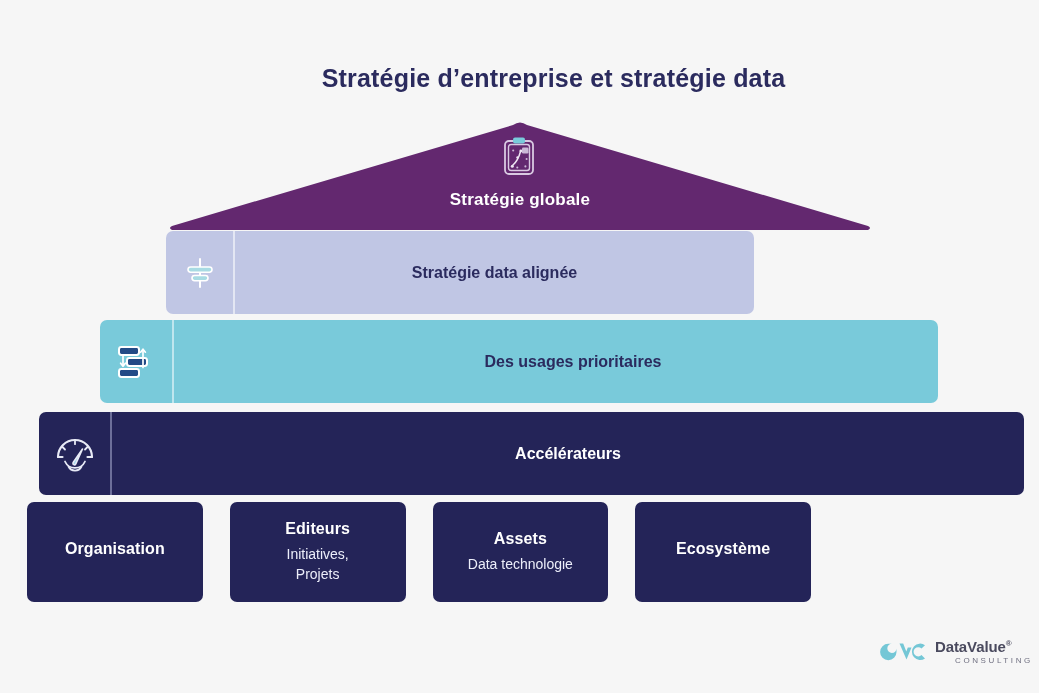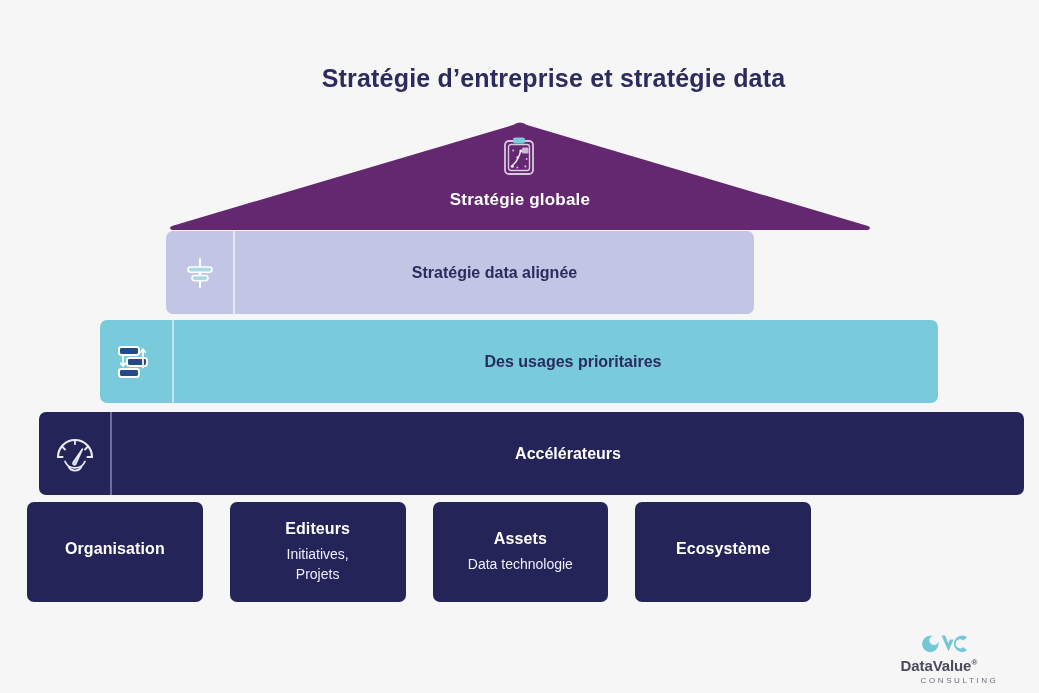--- a/index.html
+++ b/index.html
@@ -187,22 +187,21 @@
   }
 
   
   .logo {
     position: absolute;
     left: 880px;
     top: 624px;
     width: 132px;
     height: 42px;
     display: flex;
-    align-items: center;
-    flex-direction: column;
+    align-items: flex-end;
   }
   .logo-mark { width: 48px; height: 34px; flex: 0 0 auto; }
   .logo-text { margin-left: 7px; }
   .logo-name {
     font-size: 15px;
     font-weight: bold;
     color: #4a4a5e;
     letter-spacing: -0.1px;
     line-height: 1.05;
   }

